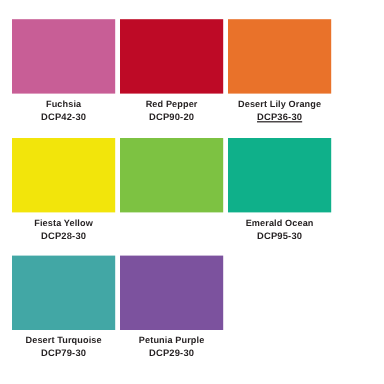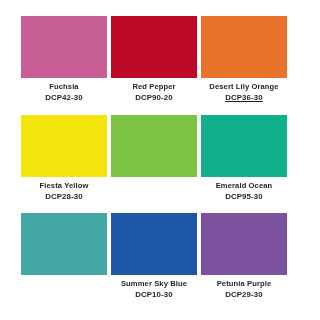--- a/index.html
+++ b/index.html
@@ -15,21 +15,20 @@
     -webkit-font-smoothing: antialiased;
   }
   #palette-sheet {
     width: 284px;
     height: 320px;
     box-sizing: border-box;
     padding: 16px 10px 8px 10px;
     background: #ffffff;
     display: flex;
     flex-direction: column;
-    margin-left: 11px;
   }
   .swatch-grid {
     display: grid;
     grid-template-columns: repeat(3, 1fr);
     grid-template-rows: repeat(3, 1fr);
     column-gap: 4px;
     row-gap: 0px;
     width: 100%;
     height: 100%;
   }
@@ -114,29 +113,26 @@
     <div class="swatch-cell">
       <div class="swatch-chip" style="background-color: rgb(15, 176, 138);"></div>
       <div class="swatch-caption">
         <span class="swatch-name" style="color: rgb(35, 31, 32);">Emerald Ocean</span>
         <span class="swatch-code" style="color: rgb(35, 31, 32); text-align: center;">DCP95-30</span>
       </div>
     </div>
 
     <div class="swatch-cell">
       <div class="swatch-chip" style="background-color: rgb(66, 167, 165);"></div>
+      <div class="swatch-caption">
+        <span class="swatch-name" style="color: rgb(35, 31, 32);">Desert Turquoise</span>
+        <span class="swatch-code" style="color: rgb(35, 31, 32);">DCP79-30</span>
+      </div>
     </div>
 
-    <div class="swatch-cell">
-      <div class="swatch-chip" style="background-color: rgb(29, 87, 165);"></div>
-      <div class="swatch-caption">
-        <span class="swatch-name" style="color: rgb(35, 31, 32);">Summer Sky Blue</span>
-        <span class="swatch-code" style="color: rgb(35, 31, 32);">DCP10-30</span>
-      </div>
-    </div>
 
     <div class="swatch-cell">
       <div class="swatch-chip" style="background-color: rgb(124, 82, 158);"></div>
       <div class="swatch-caption">
         <span class="swatch-name" style="color: rgb(35, 31, 32);">Petunia Purple</span>
         <span class="swatch-code" style="color: rgb(35, 31, 32);">DCP29-30</span>
       </div>
     </div>
 
   </div>

